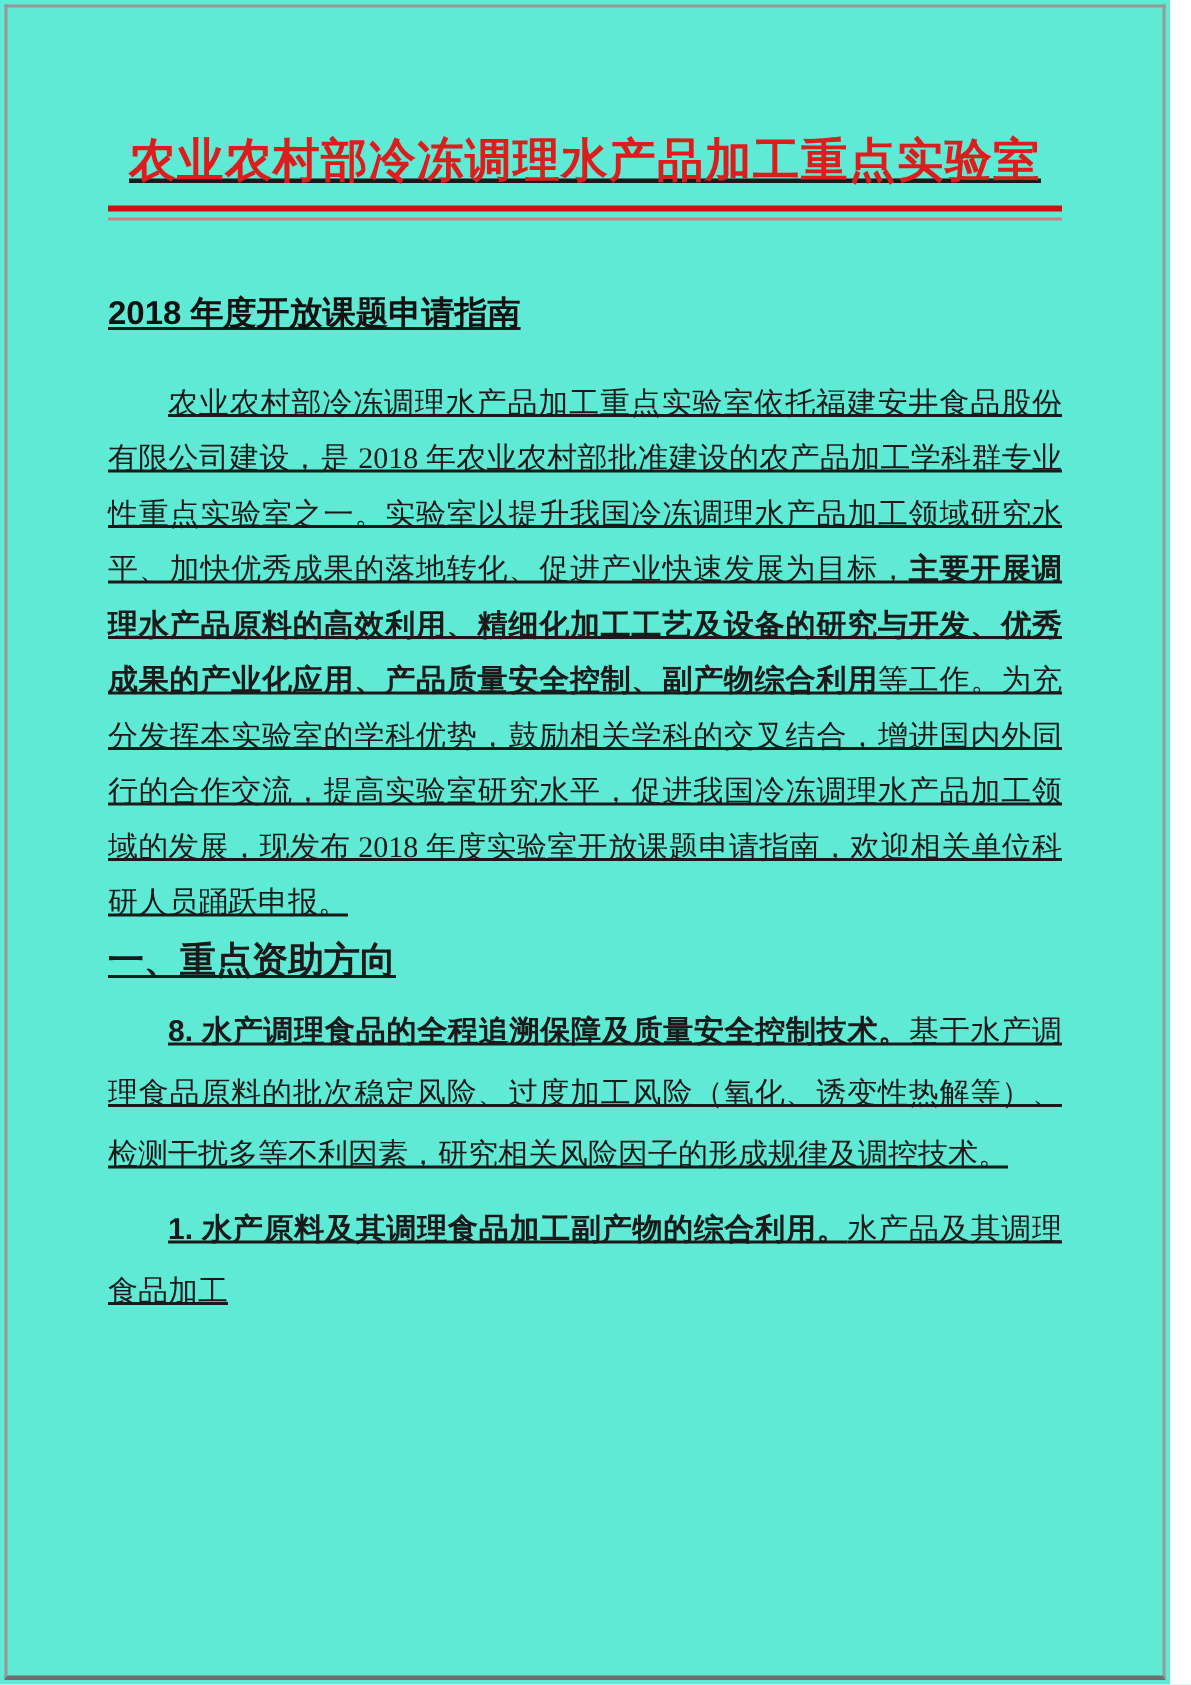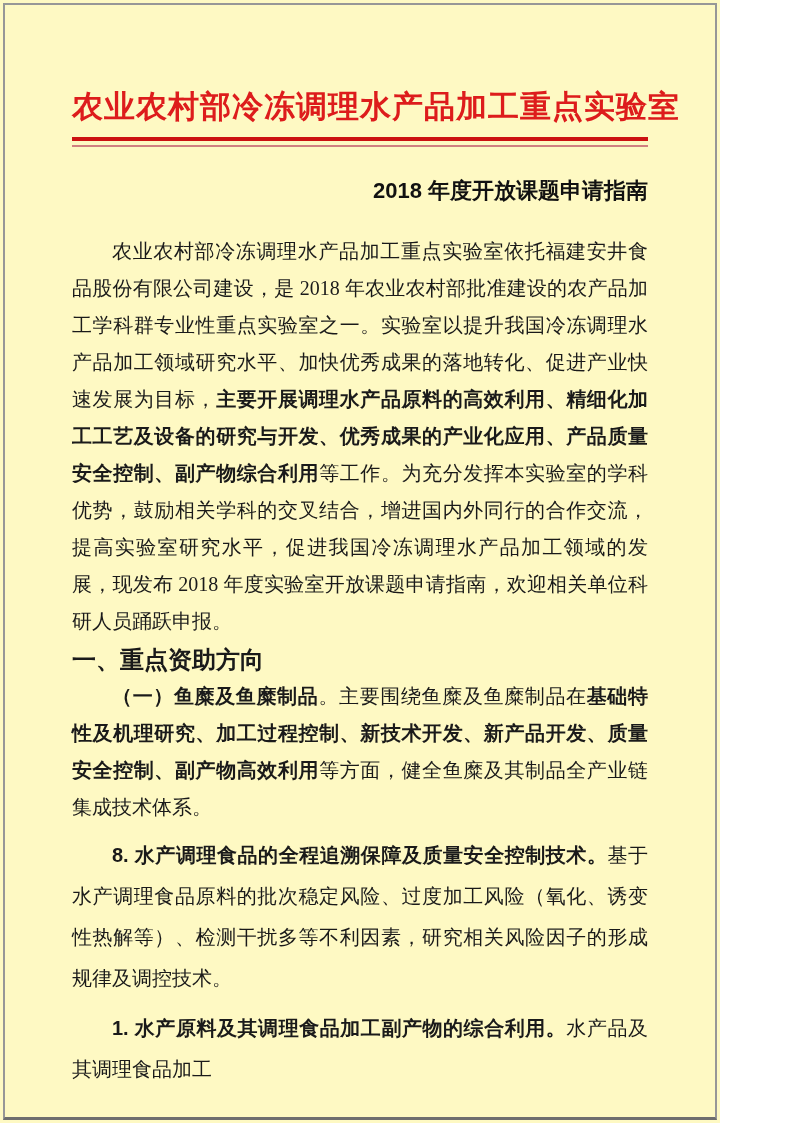--- a/index.html
+++ b/index.html
@@ -2,27 +2,28 @@
 <html style="--accent: #dd1c1c; --rule-thick: #cc1111; --rule-thin: #d08080; --frame: #979797; --frame-dark: #6e6e6e;"><head>
 <meta charset="utf-8">
 <style>
   html, body {
     margin: 0;
     padding: 0;
     background: #ffffff;
   }
   .page {
     position: relative;
-    width: 720px;
+    width: 780px;
     height: 1123px;
-    background: #fef9c3;
+    background: #5eead4;
     overflow: hidden;
     font-family: "Liberation Serif", "DejaVu Serif", serif;
     color: #1a1a1a;
     box-sizing: border-box;
+    text-decoration: underline;
   }
   .frame {
     position: absolute;
     inset: 3px;
     border: 2px solid var(--frame, #979797);
     border-bottom: 3px solid var(--frame-dark, #6e6e6e);
     pointer-events: none;
   }
   .content {
     position: relative;
@@ -43,22 +44,22 @@
     margin-top: 11px;
     height: 4px;
     background: var(--rule-thick, #cc1111);
   }
   .rule-thin {
     margin-top: 4px;
     height: 2px;
     background: var(--rule-thin, #d08080);
   }
   .doc-title {
-    margin: 29px 0 0 0;
-    text-align: right;
+    margin: 47px 0 0 0;
+    text-align: left;
     font-family: "Liberation Sans", "DejaVu Sans", sans-serif;
     font-weight: 600;
     font-size: 22px;
     line-height: 30px;
     color: #111111;
   }
   .body-text {
     margin-top: 27px;
     font-size: 20px;
   }
@@ -107,19 +108,18 @@
     <h1 class="org-title">农业农村部冷冻调理水产品加工重点实验室</h1>
 
     <div class="rule-thick"></div>
     <div class="rule-thin"></div>
 
     <h2 class="doc-title">2018 年度开放课题申请指南</h2>
 
     <div class="body-text">
         <p class="role-intro"><span class="run">农业农村部冷冻调理水产品加工重点实验室依托福建安井食品股份有限公司建设，是 2018 年农业农村部批准建设的农产品加工学科群专业性重点实验室之一。实验室以提升我国冷冻调理水产品加工领域研究水平、加快优秀成果的落地转化、促进产业快速发展为目标，</span><span class="run bold">主要开展调理水产品原料的高效利用、精细化加工工艺及设备的研究与开发、优秀成果的产业化应用、产品质量安全控制、副产物综合利用</span><span class="run">等工作。为充分发挥本实验室的学科优势，鼓励相关学科的交叉结合，增进国内外同行的合作交流，提高实验室研究水平，促进我国冷冻调理水产品加工领域的发展，现发布 2018 年度实验室开放课题申请指南，欢迎相关单位科研人员踊跃申报。</span></p>
         <h3 class="role-heading"><span class="run bold">一、重点资助方向</span></h3>
-        <p class="role-item"><span class="run bold">（一）鱼糜及鱼糜制品</span><span class="run">。主要围绕鱼糜及鱼糜制品在</span><span class="run bold">基础特性及机理研究、加工过程控制、新技术开发、新产品开发、质量安全控制、副产物高效利用</span><span class="run">等方面，健全鱼糜及其制品全产业链集成技术体系。</span></p>
         <p class="role-numbered"><span class="run bold">8. 水产调理食品的全程追溯保障及质量安全控制技术。</span><span class="run">基于水产调理食品原料的批次稳定风险、过度加工风险（氧化、诱变性热解等）、检测干扰多等不利因素，研究相关风险因子的形成规律及调控技术。</span></p>
         <p class="role-numbered"><span class="run bold">1. 水产原料及其调理食品加工副产物的综合利用。</span><span class="run">水产品及其调理食品加工</span></p>
       </div>
 
   </div>
 </div>
 
 </body></html>

